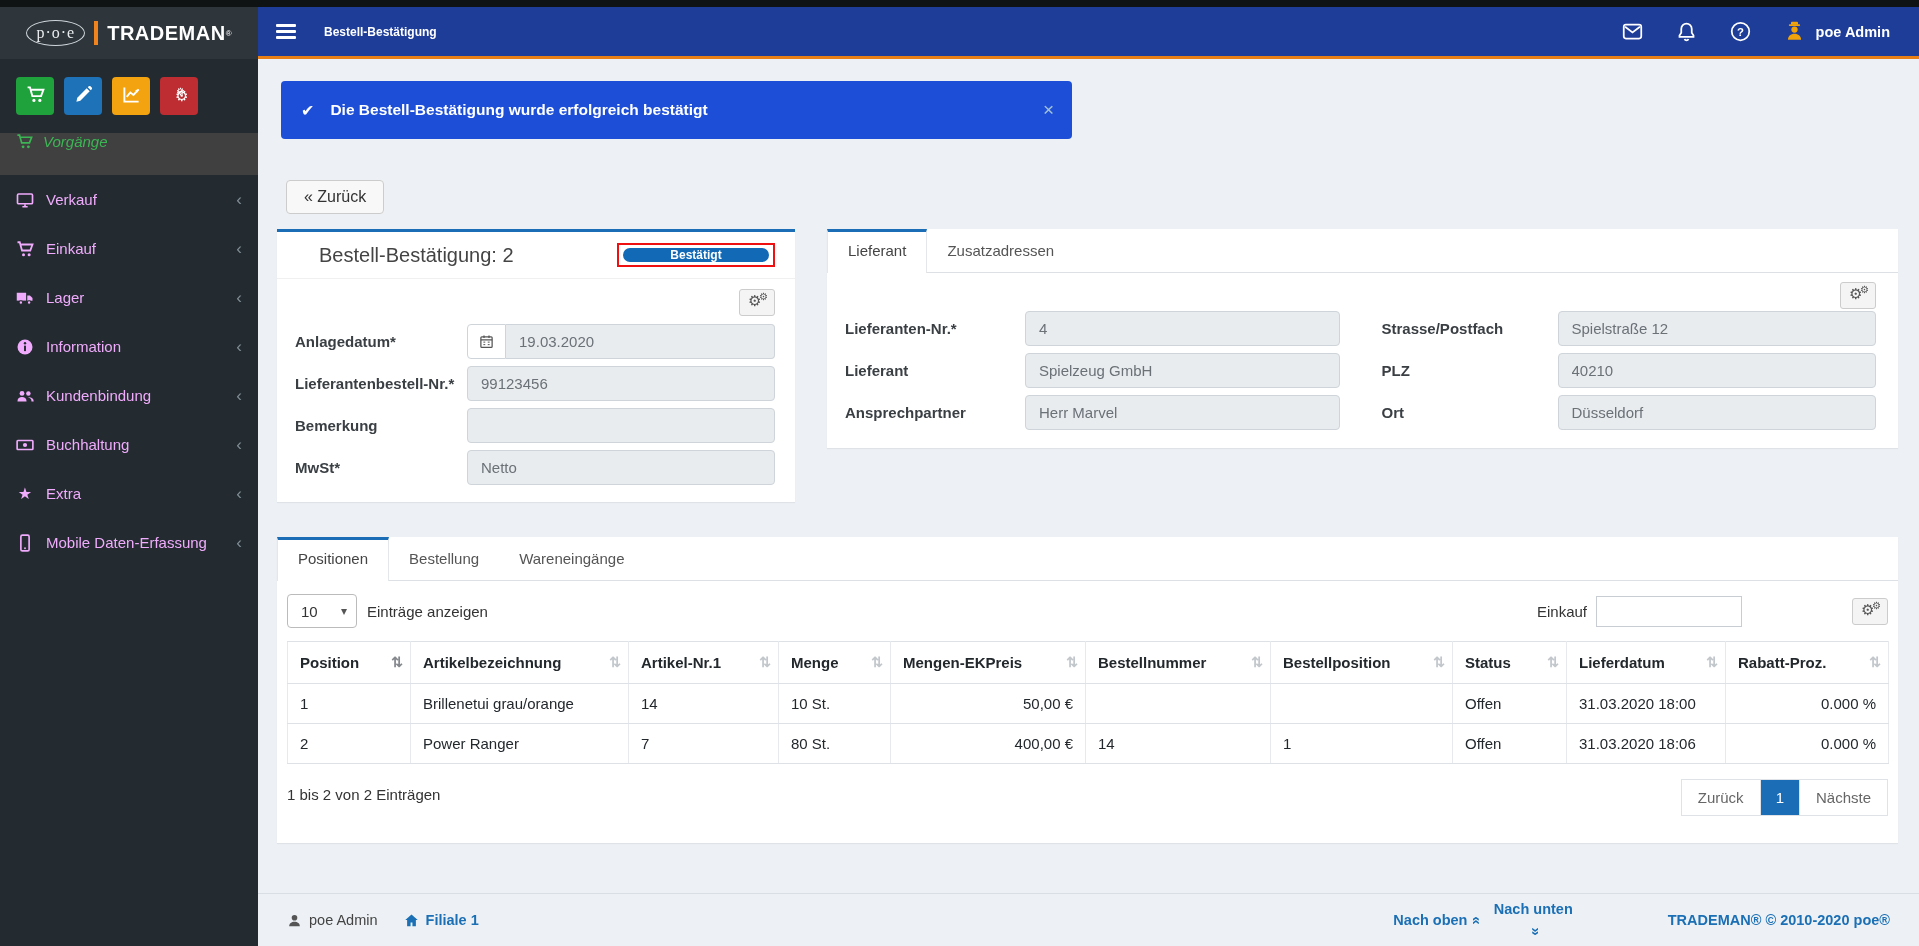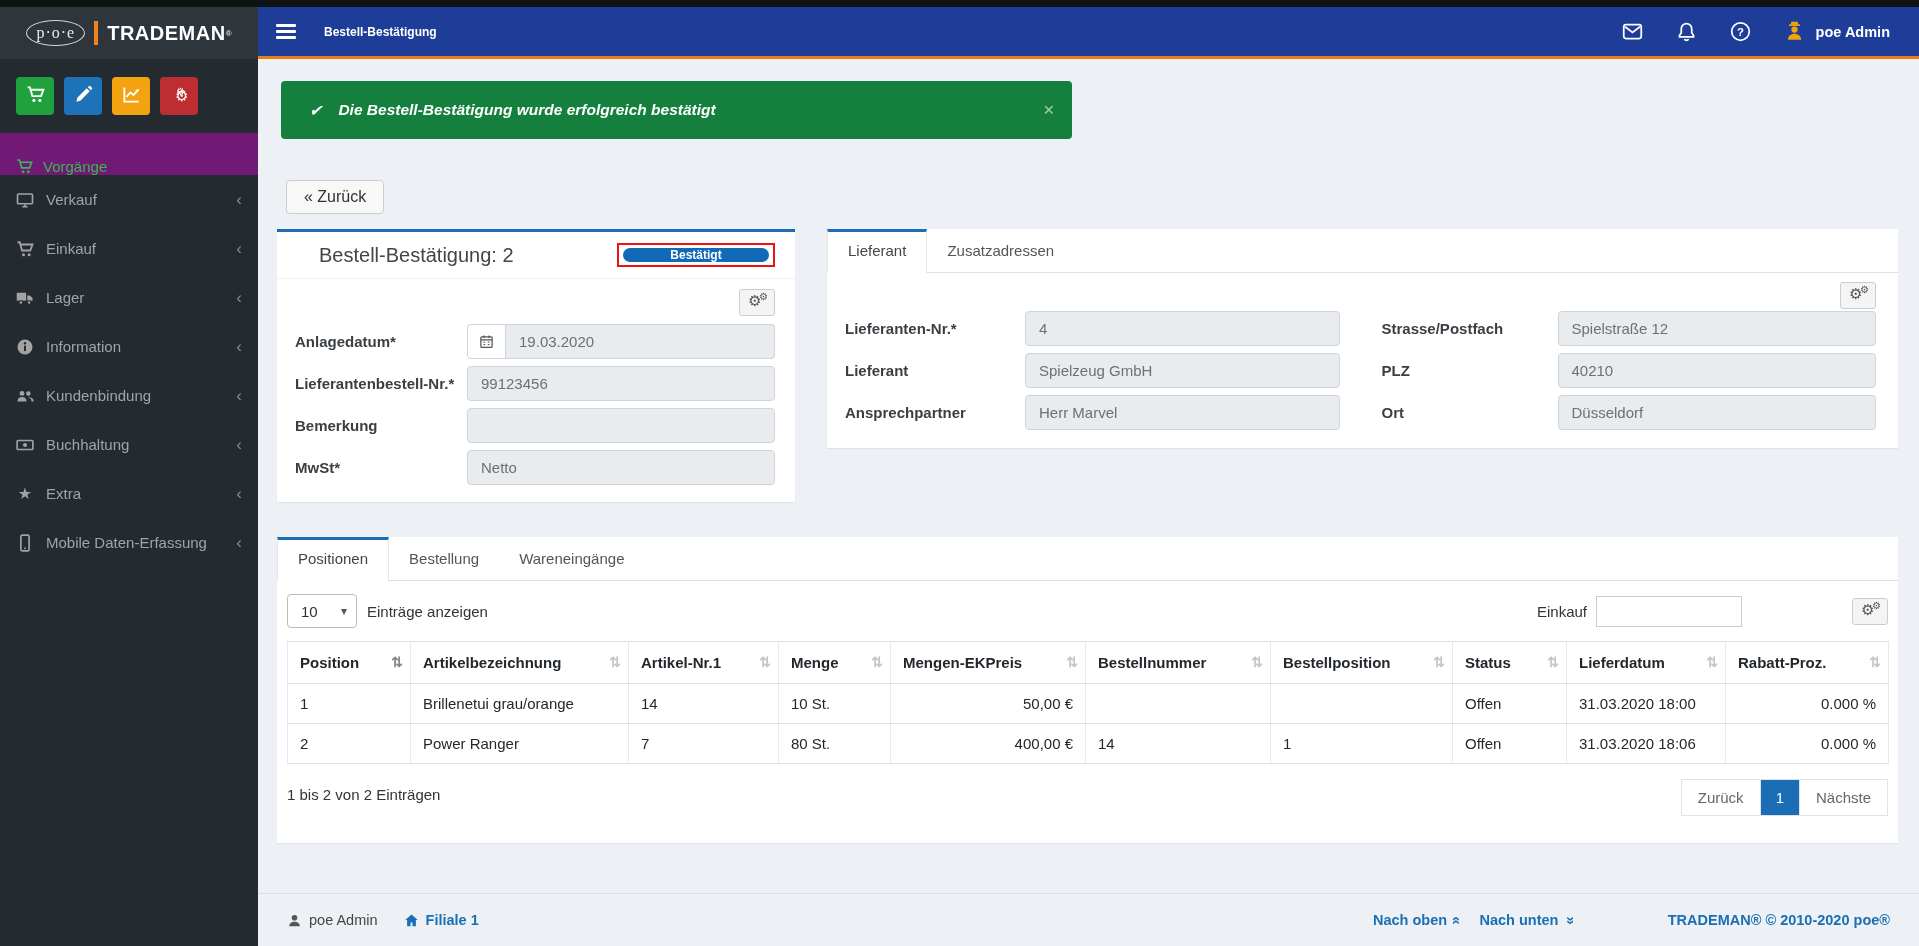--- a/index.html
+++ b/index.html
@@ -13,43 +13,43 @@
   .logo-block { height:52px; background:#2e353b; display:flex; align-items:center; justify-content:center; color:#fff; }
   .logo-poe { font-family:"Liberation Serif", serif; font-size:16px; color:#e8ecee; border:1px solid #cfd6da; border-radius:50%; padding:3px 9px; letter-spacing:1px; }
   .logo-bar { width:4px; height:24px; background:#f0831e; margin:0 9px; }
   .logo-brand { font-size:20px; font-weight:bold; letter-spacing:.5px; }
   .logo-reg { font-size:8px; vertical-align:top; }
   .quick-row { display:flex; gap:10px; padding:18px 0 18px 16px; }
   .qbtn { width:38px; height:38px; border-radius:4px; display:flex; align-items:center; justify-content:center; color:#fff; cursor:pointer; }
   .qbtn svg { width:19px; height:19px; }
   .qbtn.green { background:#1fa23c; } .qbtn.blue { background:#1d72b8; }
   .qbtn.orange { background:#f2a30f; } .qbtn.red { background:#bd2d32; }
-  .menu-active { background:#701a75; color:#3cb554; display:flex; align-items:flex-end; height:42px; padding:0 16px; font-size:15px; cursor:pointer; }
+  .menu-active { background:#404040; color:#3cb554; display:flex; align-items:flex-start; height:42px; padding:0 16px; font-size:15px; cursor:pointer;font-style:italic; }
   .menu-active svg { width:17px; height:17px; margin-right:10px; }
-  .menu-item { display:flex; align-items:center; height:49px; padding:0 16px; color:#a3a3a3; font-size:15px; cursor:pointer; }
+  .menu-item { display:flex; align-items:center; height:49px; padding:0 16px; color:#f0abfc; font-size:15px; cursor:pointer; }
   .menu-item svg { width:18px; height:18px; margin-right:12px; flex:0 0 auto; }
   .menu-item .star-glyph { width:18px; margin-right:12px; font-size:16px; line-height:18px; text-align:center; }
   .menu-item .chev { margin-left:auto; color:#808d94; font-size:17px; }
   .chev::after { content:"‹"; }
 
   
   .header { position:absolute; left:258px; right:0; top:7px; height:52px; background:#1e3d98; border-bottom:3px solid #e87f16; display:flex; align-items:center; color:#fff; padding:0 29px 0 18px; z-index:10; }
   .hamburger { width:20px; cursor:pointer; }
   .hamburger div { height:2.5px; background:#fff; margin:3.5px 0; border-radius:1px; }
   .page-title { font-weight:bold; font-size:12px; margin-left:28px; }
   .header-right { margin-left:auto; display:flex; align-items:center; gap:32px; }
   .hicon { width:22px; height:22px; color:#fff; cursor:pointer; display:flex; align-items:center; justify-content:center; }
   .hicon svg { width:21px; height:21px; }
   .user-menu { display:flex; align-items:center; gap:11px; cursor:pointer; }
   .user-menu svg { width:21px; height:21px; }
   .user-name { font-weight:bold; font-size:14.5px; }
 
   
   .main { position:absolute; left:258px; top:62px; right:0; bottom:53px; overflow:hidden; }
-  .alert-success { margin:19px 0 0 23px; width:791px; height:58px; background:#15803d; border-radius:4px; color:#fff; display:flex; align-items:center; padding:0 18px 0 28px;font-style:italic; }
+  .alert-success { margin:19px 0 0 23px; width:791px; height:58px; background:#1d4ed8; border-radius:4px; color:#fff; display:flex; align-items:center; padding:0 18px 0 20px; }
   .check-icon::before { content:"✔"; font-size:16px; }
   .alert-msg { font-weight:bold; font-size:15.5px; margin-left:16px; }
   .alert-close { margin-left:auto; color:#cfe9d2; opacity:.75; font-size:19px; cursor:pointer; }
 
   .btn-back { display:inline-block; margin:41px 0 0 28px; background:#f8f8f8; border:1px solid #ccc; border-radius:4px; padding:7px 17px; font-size:16px; color:#333; cursor:pointer; }
 
   .cards-row { display:flex; align-items:flex-start; gap:32px; margin:15px 21px 0 19px; }
   .card { background:#fff; box-shadow:0 1px 1px rgba(0,0,0,.06); }
 
   
@@ -117,21 +117,21 @@
   .page-btn:last-child { border-right:none; }
   .page-btn.current { background:#1b6eb5; color:#fff; padding:9px 15px; }
 
   
   .footer { position:absolute; left:258px; right:0; bottom:0; height:53px; border-top:1px solid #d9dde4; display:flex; align-items:center; padding:0 29px; background:#edf1f5; z-index:10; }
   .footer svg { width:15px; height:15px; }
   .f-user { display:flex; align-items:center; gap:7px; color:#444; font-size:14.5px; }
   .f-branch { display:flex; align-items:center; gap:7px; color:#1a6fb5; font-weight:bold; font-size:14.5px; margin-left:26px; cursor:pointer; }
   .f-link { color:#1a6fb5; font-weight:bold; font-size:14.5px; display:flex; align-items:center; gap:6px; cursor:pointer; }
   .f-up { margin-left:auto; }
-  .f-down { margin-left:18px; }
+  .f-down { margin-left:12px;flex-direction:column; }
   .dbl-angle { display:inline-block; font-size:15px; }
   .dbl-angle.up::after { content:"«"; display:inline-block; transform:rotate(90deg); }
   .dbl-angle.down::after { content:"«"; display:inline-block; transform:rotate(-90deg); }
   .f-copy { margin-left:95px; color:#1a6fb5; font-weight:bold; font-size:14.5px; }
 </style>
 </head>
 <body>
 
 <div class="top-strip"></div>
 

